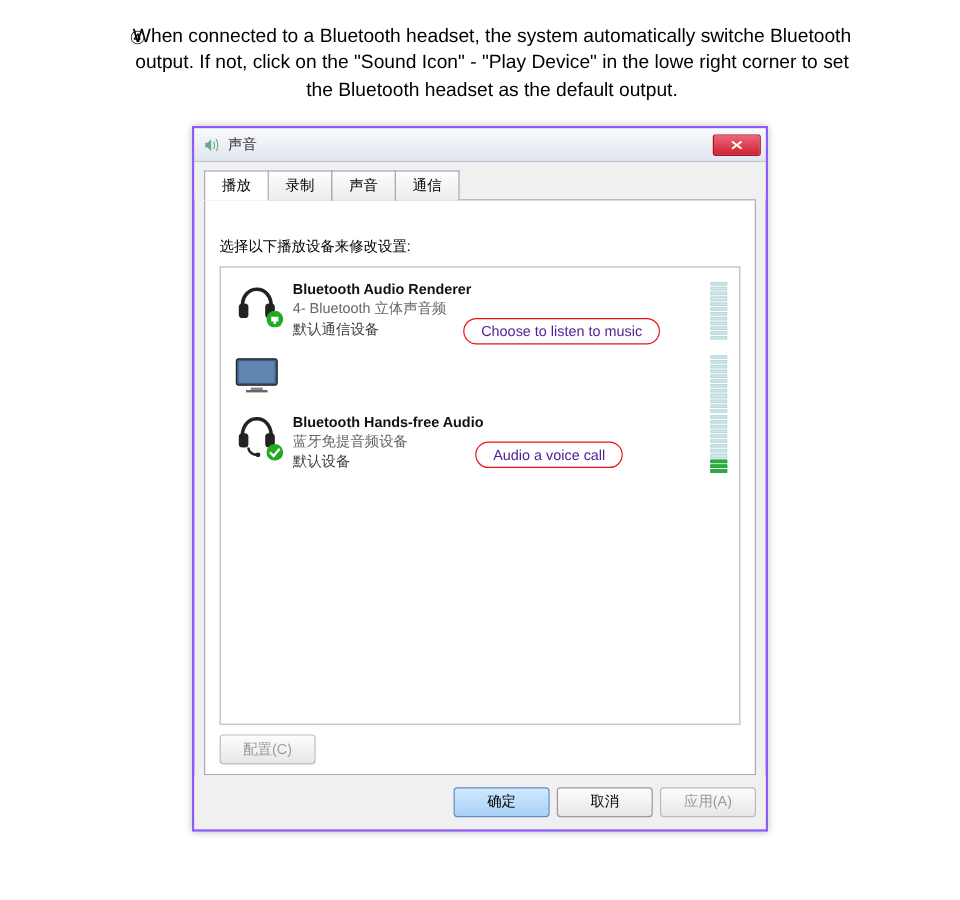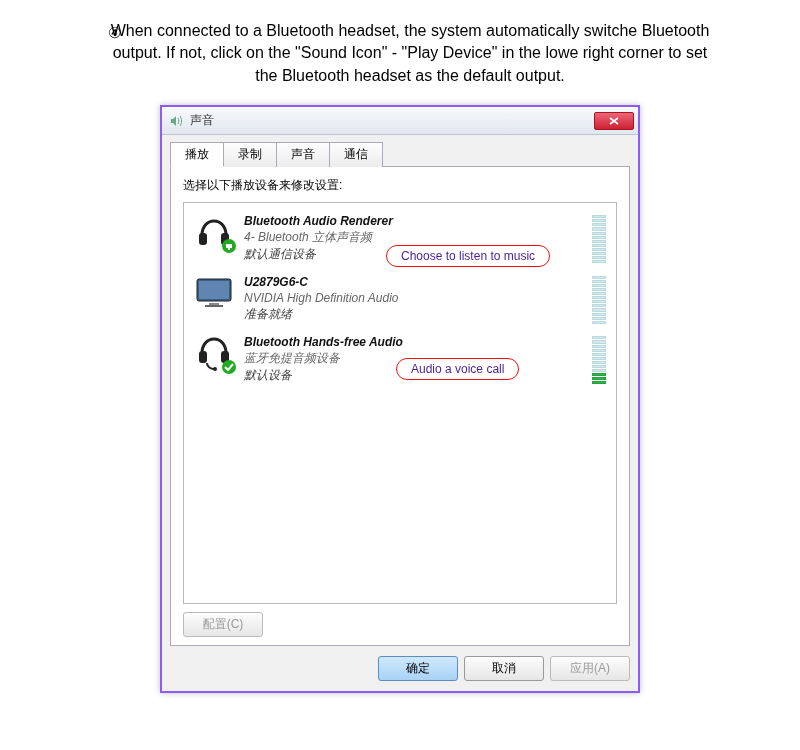--- a/index.html
+++ b/index.html
@@ -79,20 +79,21 @@
     background:#fff;
     margin:0 8px;
     padding:10px 12px 8px 12px;
     height: 480px;
     display:flex;
     flex-direction:column;
   }
   .panel-label {
     font-size:12px;
     margin-bottom:8px;
+    margin-top:20px;
   }
   .device-list {
     border:1px solid #b8b8b8;
     flex:1;
     padding:4px 2px;
     overflow:auto;
     position:relative;
   }
   .device {
     display:flex;
@@ -102,21 +103,20 @@
   }
   .dev-icon {
     width:40px; height:38px;
     margin-right:10px;
     display:flex; align-items:center; justify-content:center;
     position:relative;
   }
   .dev-text {
     font-size:12px;
     line-height:1.35;
-    font-style:italic;
   }
   .dev-text .name { font-weight:bold; color:#111; }
   .dev-text .line2 { color:#666; }
   .dev-text .line3 { color:#404040; }
   .level {
     position:absolute;
     right:8px; top:8px;
     width:14px; height:48px;
     display:flex; flex-direction:column-reverse; gap:1px;
   }
@@ -239,25 +239,20 @@
 
       <div class="device">
         <div class="dev-icon">
           <svg width="38" height="32" viewBox="0 0 38 32">
               <rect x="2" y="2" width="34" height="22" rx="2" fill="#3b5f86" stroke="#222"></rect>
               <rect x="4" y="4" width="30" height="18" fill="#5f86b0"></rect>
               <rect x="14" y="26" width="10" height="2" fill="#888"></rect>
               <rect x="10" y="28" width="18" height="2" fill="#666"></rect>
             </svg>
         </div>
-        <div class="dev-text">
-          <div class="name">U2879G6-C</div>
-          <div class="line2">NVIDIA High Definition Audio</div>
-          <div class="line3">准备就绪</div>
-        </div>
         <div class="level">
           <div class="seg"></div>
             <div class="seg"></div>
             <div class="seg"></div>
             <div class="seg"></div>
             <div class="seg"></div>
             <div class="seg"></div>
             <div class="seg"></div>
             <div class="seg"></div>
             <div class="seg"></div>

